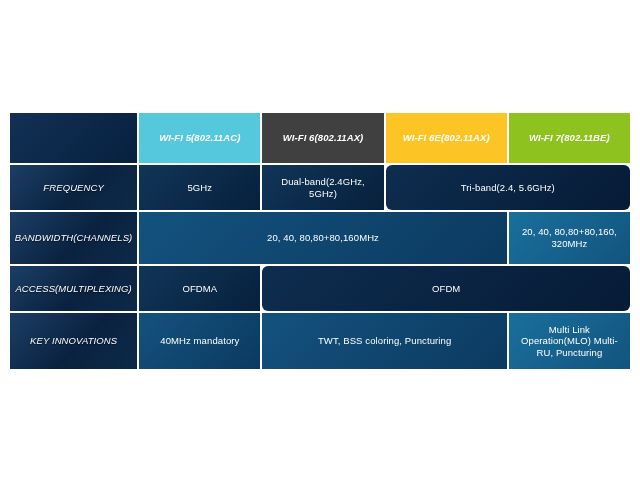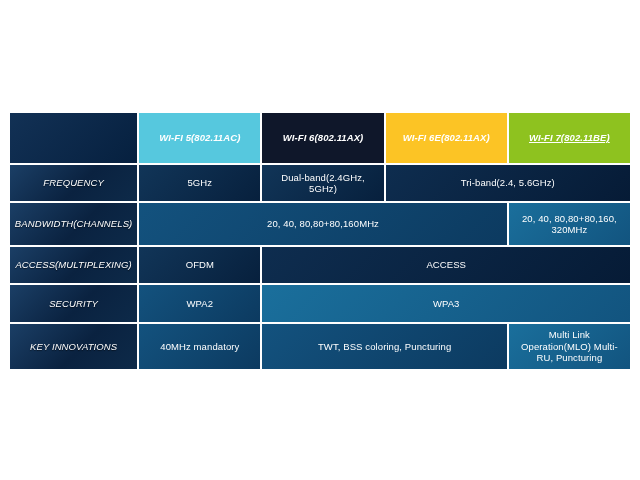--- a/index.html
+++ b/index.html
@@ -58,23 +58,23 @@
 
   td.gen-head {
     font-style: italic;
     font-weight: bold;
     font-size: 9px;
     letter-spacing: 0.3px;
     color: #11243c;
     text-transform: uppercase;
   }
   td.gen-head.g-wifi5  { background: #56c8de; }
-  td.gen-head.g-wifi6  { background: #0f172a; margin-left: 30px; }
+  td.gen-head.g-wifi6  { background: #404040; margin-left: 30px; }
   td.gen-head.g-wifi6e { background: #fcc425; }
-  td.gen-head.g-wifi7  { background: #8ec21f; text-decoration: underline; }
+  td.gen-head.g-wifi7  { background: #8ec21f; }
 
   
   tr.data-row td { height: 28px; }
   tr.data-row.tall td { height: 32px; }
 
   td.row-label {
     font-style: italic;
     font-weight: normal;
     font-size: 8.6px;
     letter-spacing: 0.4px;
@@ -88,20 +88,21 @@
     background: linear-gradient(135deg, #113558 0%, #07203d 100%);
   }
   td.v-mid {
     background: linear-gradient(135deg, #13527e 0%, #0c3a60 100%);
   }
   td.v-light {
     background: linear-gradient(135deg, #1a6f9c 0%, #12547f 100%);
   }
   td.v-deep {
     background: linear-gradient(135deg, #0e2d4f 0%, #061b36 100%);
+    border-radius: 6px;
   }
 </style>
 </head>
 <body>
 
 <div id="canvas">
 
   <table id="wifi-table">
     <colgroup>
       <col class="c-label">
@@ -131,31 +132,26 @@
       </tr>
 
       <tr class="data-row tall">
         <td class="row-label">BANDWIDTH(CHANNELS)</td>
         <td class="v-mid" colspan="3">20, 40, 80,80+80,160MHz</td>
         <td class="v-light" colspan="1">20, 40, 80,80+80,160, 320MHz</td>
       </tr>
 
       <tr class="data-row">
         <td class="row-label">ACCESS(MULTIPLEXING)</td>
-        <td class="v-dark" colspan="1">OFDM</td>
-        <td class="v-deep" colspan="3">ACCESS</td>
+        <td class="v-dark" colspan="1">OFDMA</td>
+        <td class="v-deep" colspan="3">OFDM</td>
       </tr>
 
 
 
-      <tr class="data-row">
-        <td class="row-label">SECURITY</td>
-        <td class="v-mid" colspan="1">WPA2</td>
-        <td class="v-light" colspan="3">WPA3</td>
-      </tr>
 
       <tr class="data-row tall">
         <td class="row-label">KEY INNOVATIONS</td>
         <td class="v-mid" colspan="1">40MHz mandatory</td>
         <td class="v-mid" colspan="2">TWT, BSS coloring, Puncturing</td>
         <td class="v-light" colspan="1">Multi Link Operation(MLO) Multi-RU, Puncturing</td>
       </tr>
 
     </tbody>
   </table>

